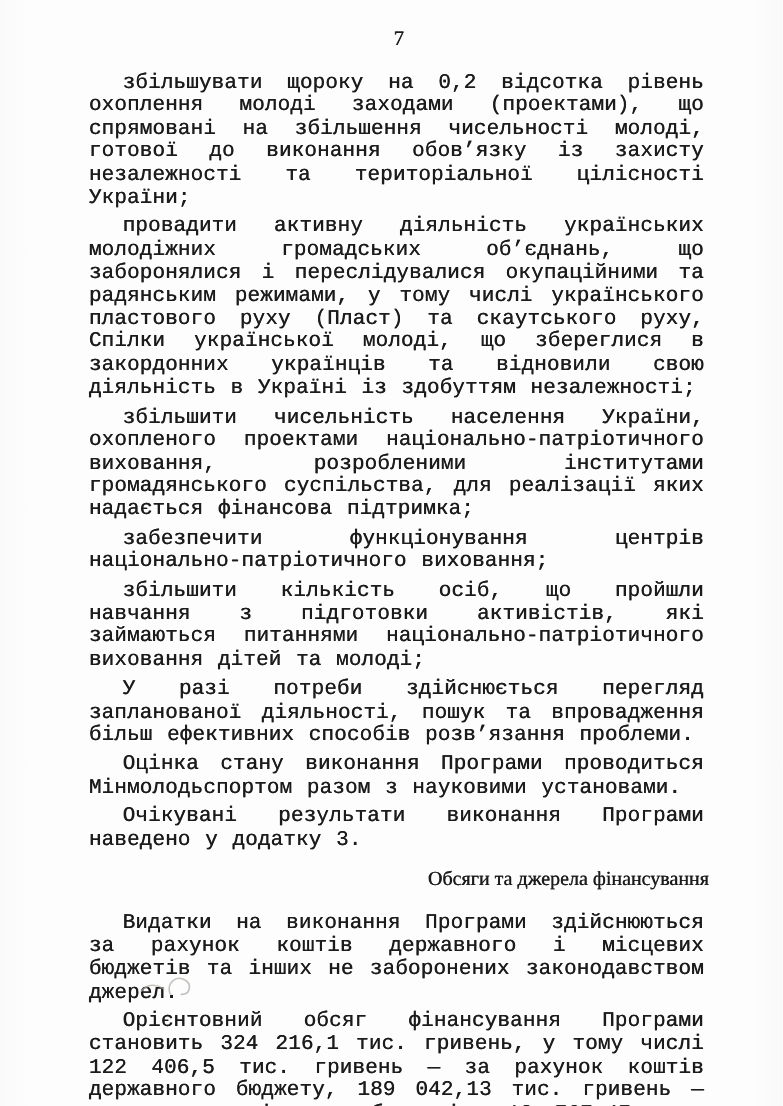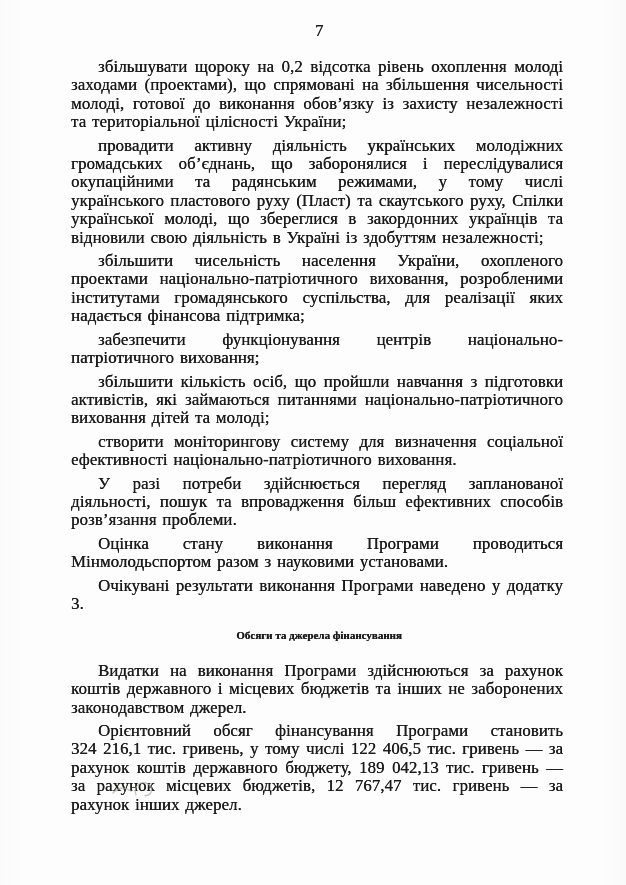--- a/index.html
+++ b/index.html
@@ -33,27 +33,28 @@
   }
   .doc p {
     margin: 0 4px 5px 0;
     font-size: 16.8px;
     line-height: 18.4px;
     text-align: justify;
     text-indent: 27px;
     word-spacing: 1.5px;
     letter-spacing: 0.1px;
     text-shadow: 0.3px 0 0 currentColor;
+    font-family: Liberation Mono, monospace;
   }
   .doc p.last-top { margin-bottom: 0; }
   .section-heading {
-    font-size: 11px;
+    font-size: 16px;
     line-height: 18.4px;
-    font-weight: bold;
-    text-align: center;
+    font-weight: normal;
+    text-align: right;
     margin: 13px 0 17px 0;
     text-shadow: 0.3px 0 0 currentColor;
   }
   .squiggle {
     position: absolute;
     left: 110px;
     top: 778px;
     opacity: 0.75;
   }
 </style>
@@ -63,21 +64,20 @@
 <div class="page">
 
   <div class="pagenum">7</div>
 
   <div class="doc">
     <p>збільшувати щороку на 0,2 відсотка рівень охоплення молоді заходами (проектами), що спрямовані на збільшення чисельності молоді, готової до виконання обов’язку із захисту незалежності та територіальної цілісності України;</p>
     <p>провадити активну діяльність українських молодіжних громадських об’єднань, що заборонялися і переслідувалися окупаційними та радянським режимами, у тому числі українського пластового руху (Пласт) та скаутського руху, Спілки української молоді, що збереглися в закордонних українців та відновили свою діяльність в Україні із здобуттям незалежності;</p>
     <p>збільшити чисельність населення України, охопленого проектами національно-патріотичного виховання, розробленими інститутами громадянського суспільства, для реалізації яких надається фінансова підтримка;</p>
     <p>забезпечити функціонування центрів національно-патріотичного виховання;</p>
     <p>збільшити кількість осіб, що пройшли навчання з підготовки активістів, які займаються питаннями національно-патріотичного виховання дітей та молоді;</p>
-    <p>створити моніторингову систему для визначення соціальної ефективності національно-патріотичного виховання.</p>
     <p>У разі потреби здійснюється перегляд запланованої діяльності, пошук та впровадження більш ефективних способів розв’язання проблеми.</p>
     <p>Оцінка стану виконання Програми проводиться Мінмолодьспортом разом з науковими установами.</p>
     <p class="last-top">Очікувані результати виконання Програми наведено у додатку 3.</p>
 
     <h2 class="section-heading">Обсяги та джерела фінансування</h2>
 
     <p>Видатки на виконання Програми здійснюються за рахунок коштів державного і місцевих бюджетів та інших не заборонених законодавством джерел.</p>
     <p>Орієнтовний обсяг фінансування Програми становить 324&nbsp;216,1 тис. гривень, у тому числі 122&nbsp;406,5 тис. гривень — за рахунок коштів державного бюджету, 189&nbsp;042,13 тис. гривень — за рахунок місцевих бюджетів, 12&nbsp;767,47 тис. гривень — за рахунок інших джерел.</p>
   </div>
 

